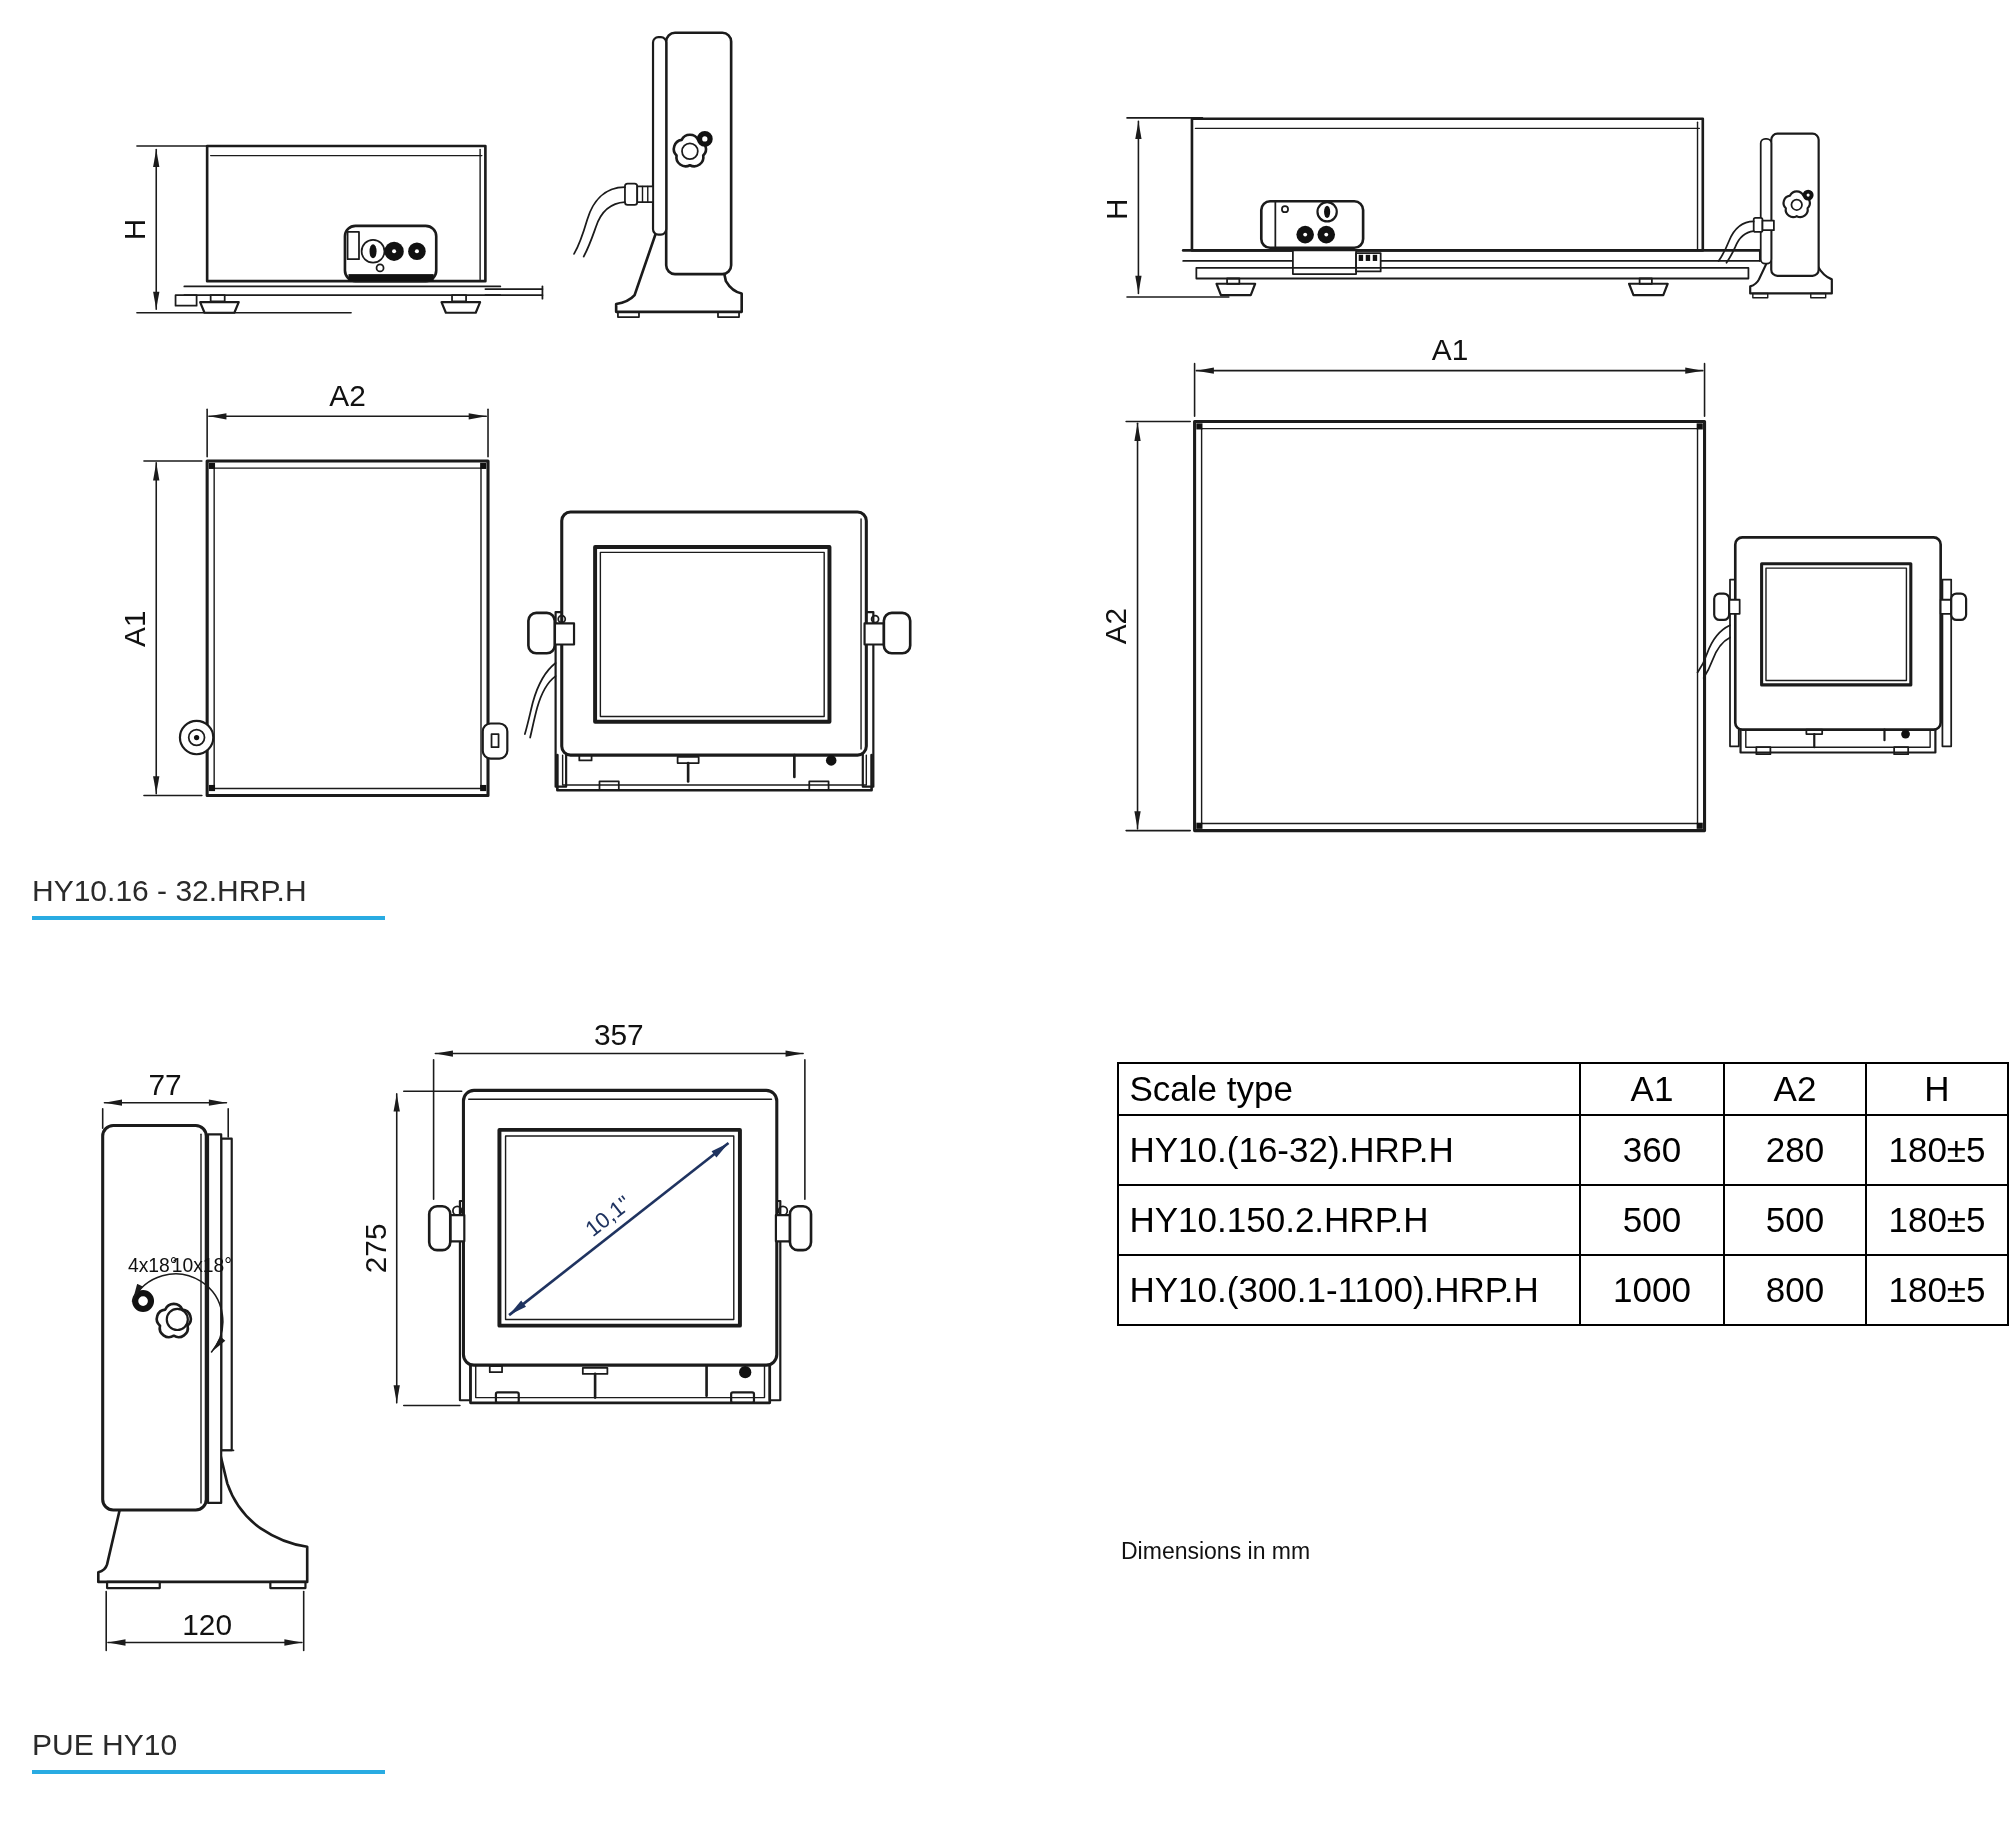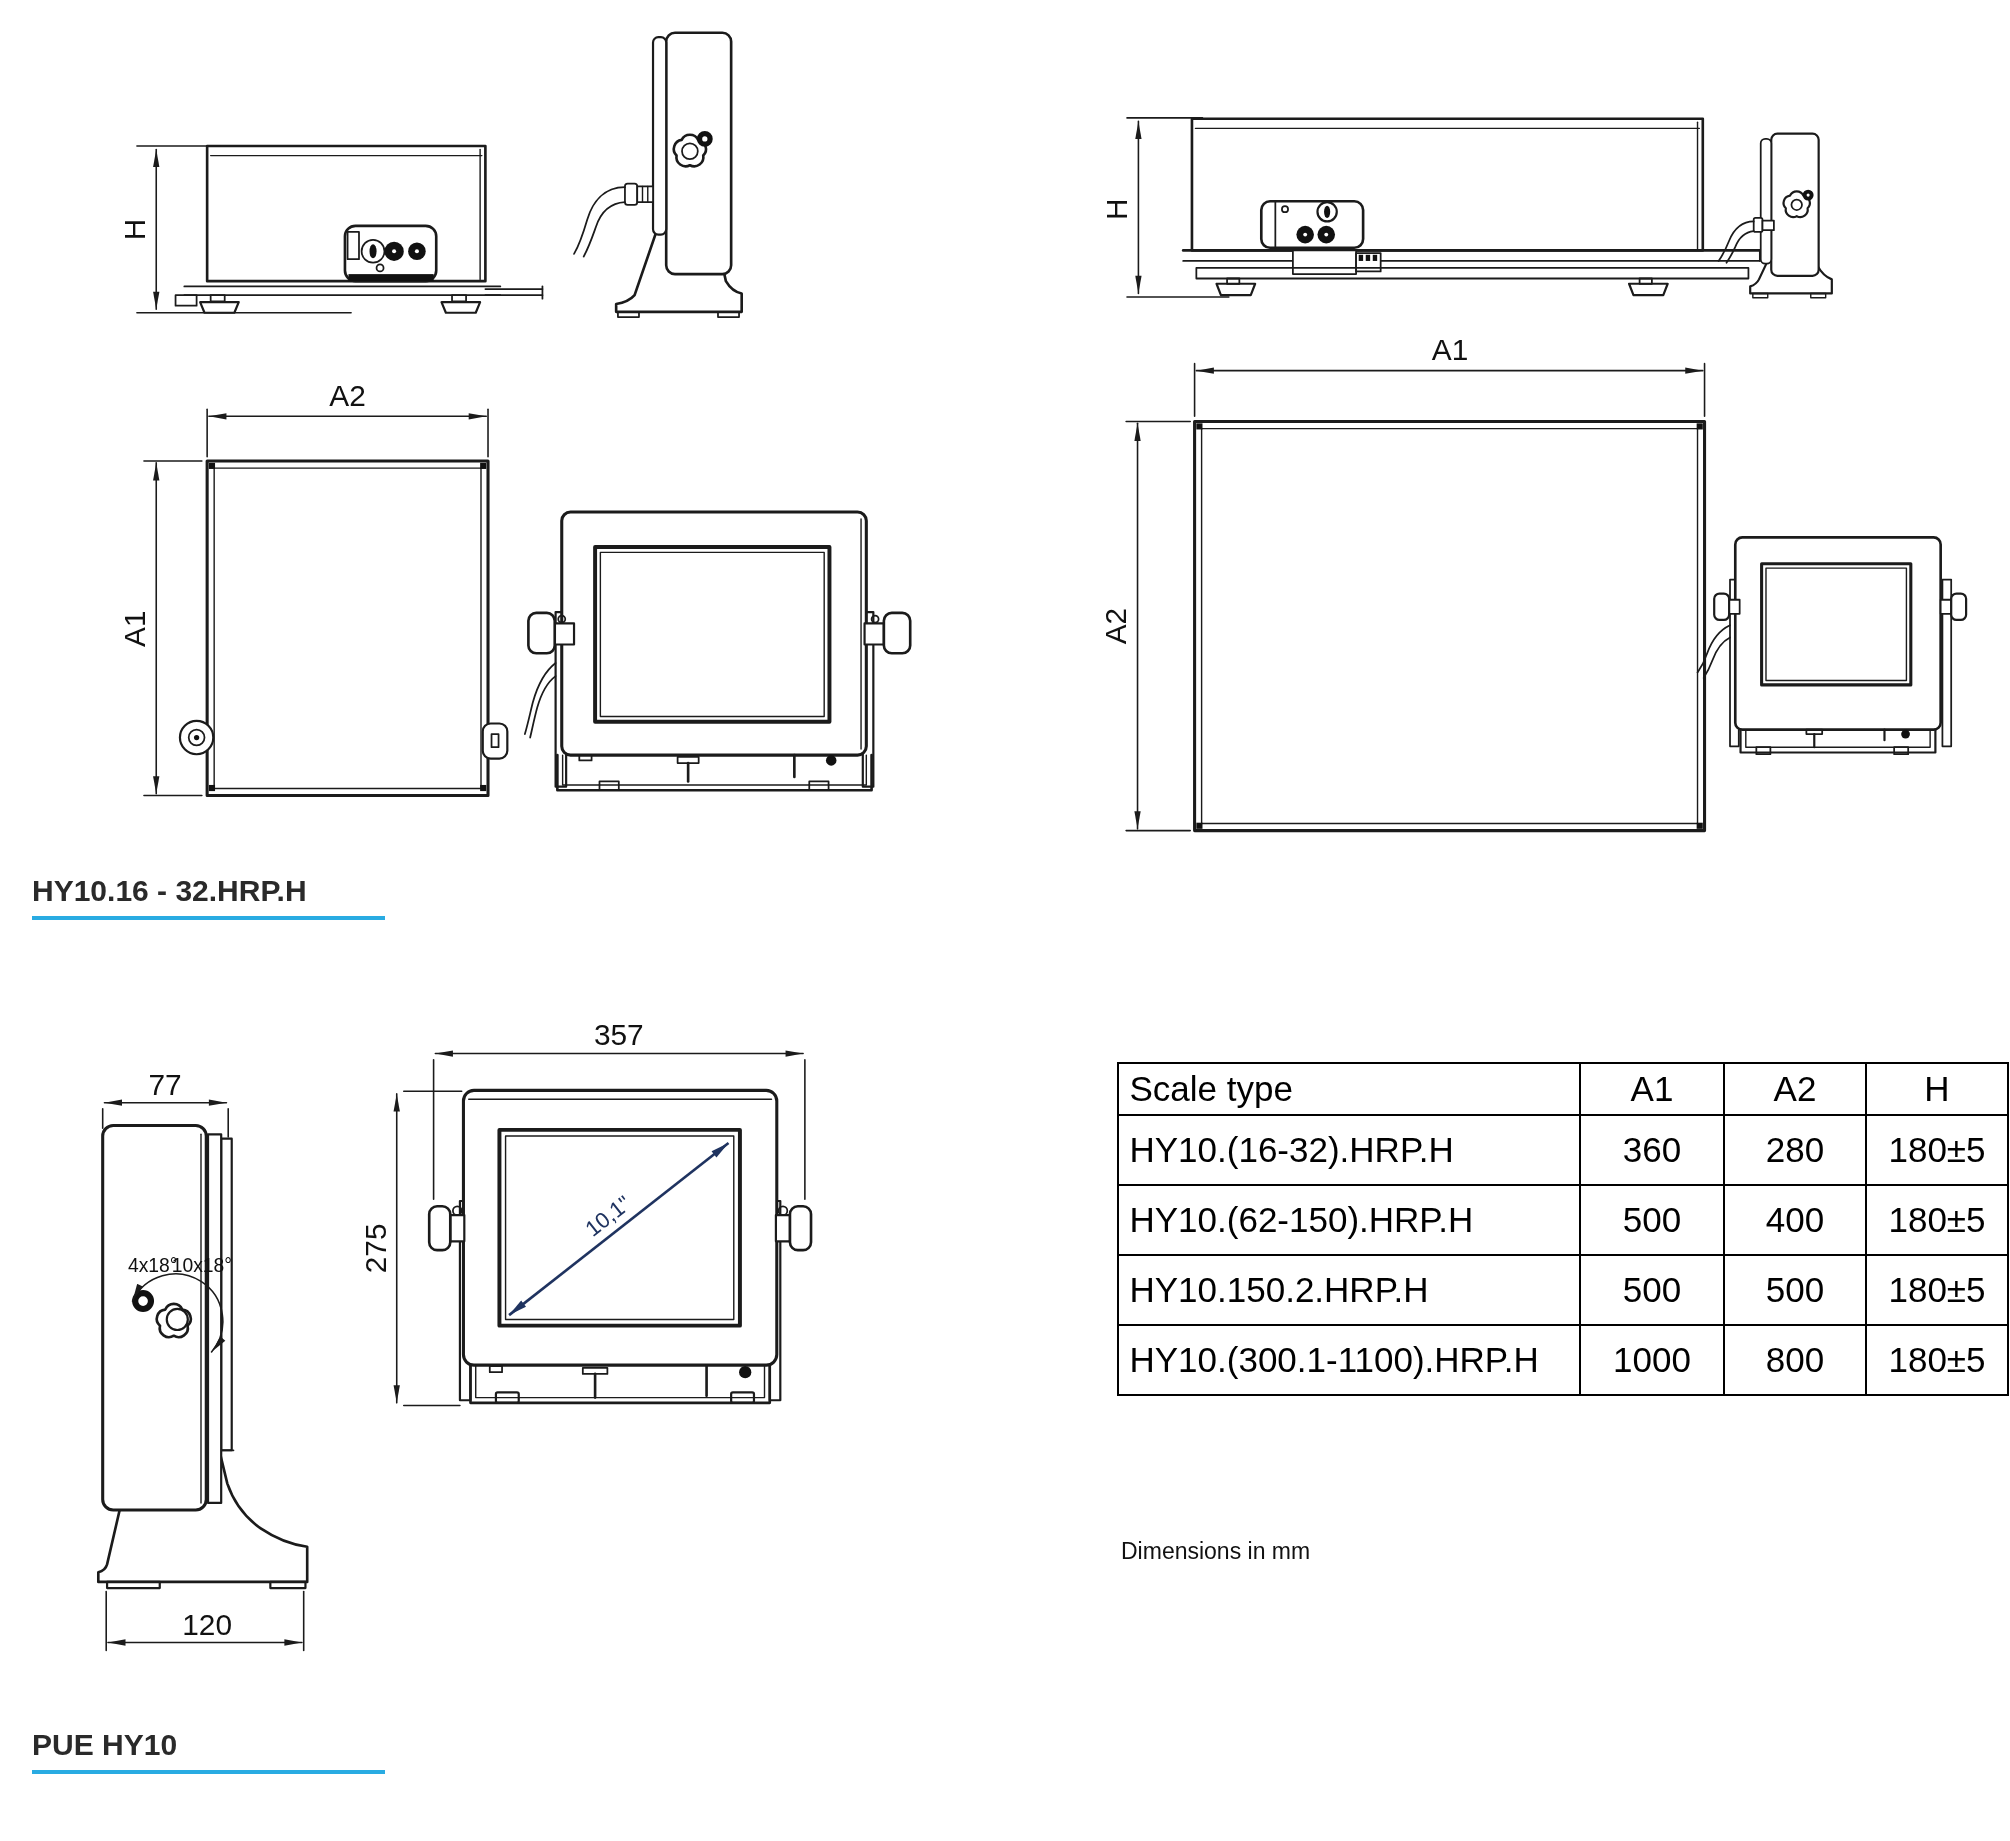--- a/index.html
+++ b/index.html
@@ -14,21 +14,21 @@
   svg .w45{stroke-width:4.5}
   svg .wh{fill:#fff}
   svg .bk{fill:#111;stroke:none}
   svg .wpin{fill:#fff;stroke:none}
   svg .dim{stroke-width:1.8}
   svg .nav{stroke:#1f3360;stroke-width:3;fill:none}
   svg text{font-family:"Liberation Sans",sans-serif;fill:#111;}
   .t34{font-size:34px}
   .t22{font-size:22px}
   .t25{font-size:25px;fill:#1f3360}
-  .sec{position:absolute;left:32px;font-size:30px;color:#2a2a2a;white-space:nowrap;font-weight:bold;}
+  .sec{position:absolute;left:32px;font-size:30px;color:#2a2a2a;white-space:nowrap;}
   .ul{position:absolute;left:32px;width:353px;height:3.5px;background:#29abe2;}
   .dim-table{position:absolute;left:1117px;top:1062px;width:890px;border-collapse:collapse;
              table-layout:fixed;font-size:35px;color:#000;background:#fff;}
   .dim-table th,.dim-table td{border:2.6px solid #000;text-align:center;font-weight:400;
              height:68px;padding:0;overflow:hidden;white-space:nowrap;}
   .dim-table th{height:50px;}
   .dim-table .left{text-align:left;padding-left:10.5px;}
   .footnote{position:absolute;left:1121px;top:1538px;font-size:23px;color:#111;}
 </style>
 </head>
@@ -308,26 +308,20 @@
         </tr>
       </thead>
   <tbody id="tbody">
         <tr>
           <td class="left">HY10.(16-32).HRP.H</td>
           <td>360</td>
           <td>280</td>
           <td>180±5</td>
         </tr>
         <tr>
-          <td class="left">HY10.(62-150).HRP.H</td>
-          <td>500</td>
-          <td>400</td>
-          <td>180±5</td>
-        </tr>
-        <tr>
           <td class="left">HY10.150.2.HRP.H</td>
           <td>500</td>
           <td>500</td>
           <td>180±5</td>
         </tr>
         <tr>
           <td class="left">HY10.(300.1-1100).HRP.H</td>
           <td>1000</td>
           <td>800</td>
           <td>180±5</td>

